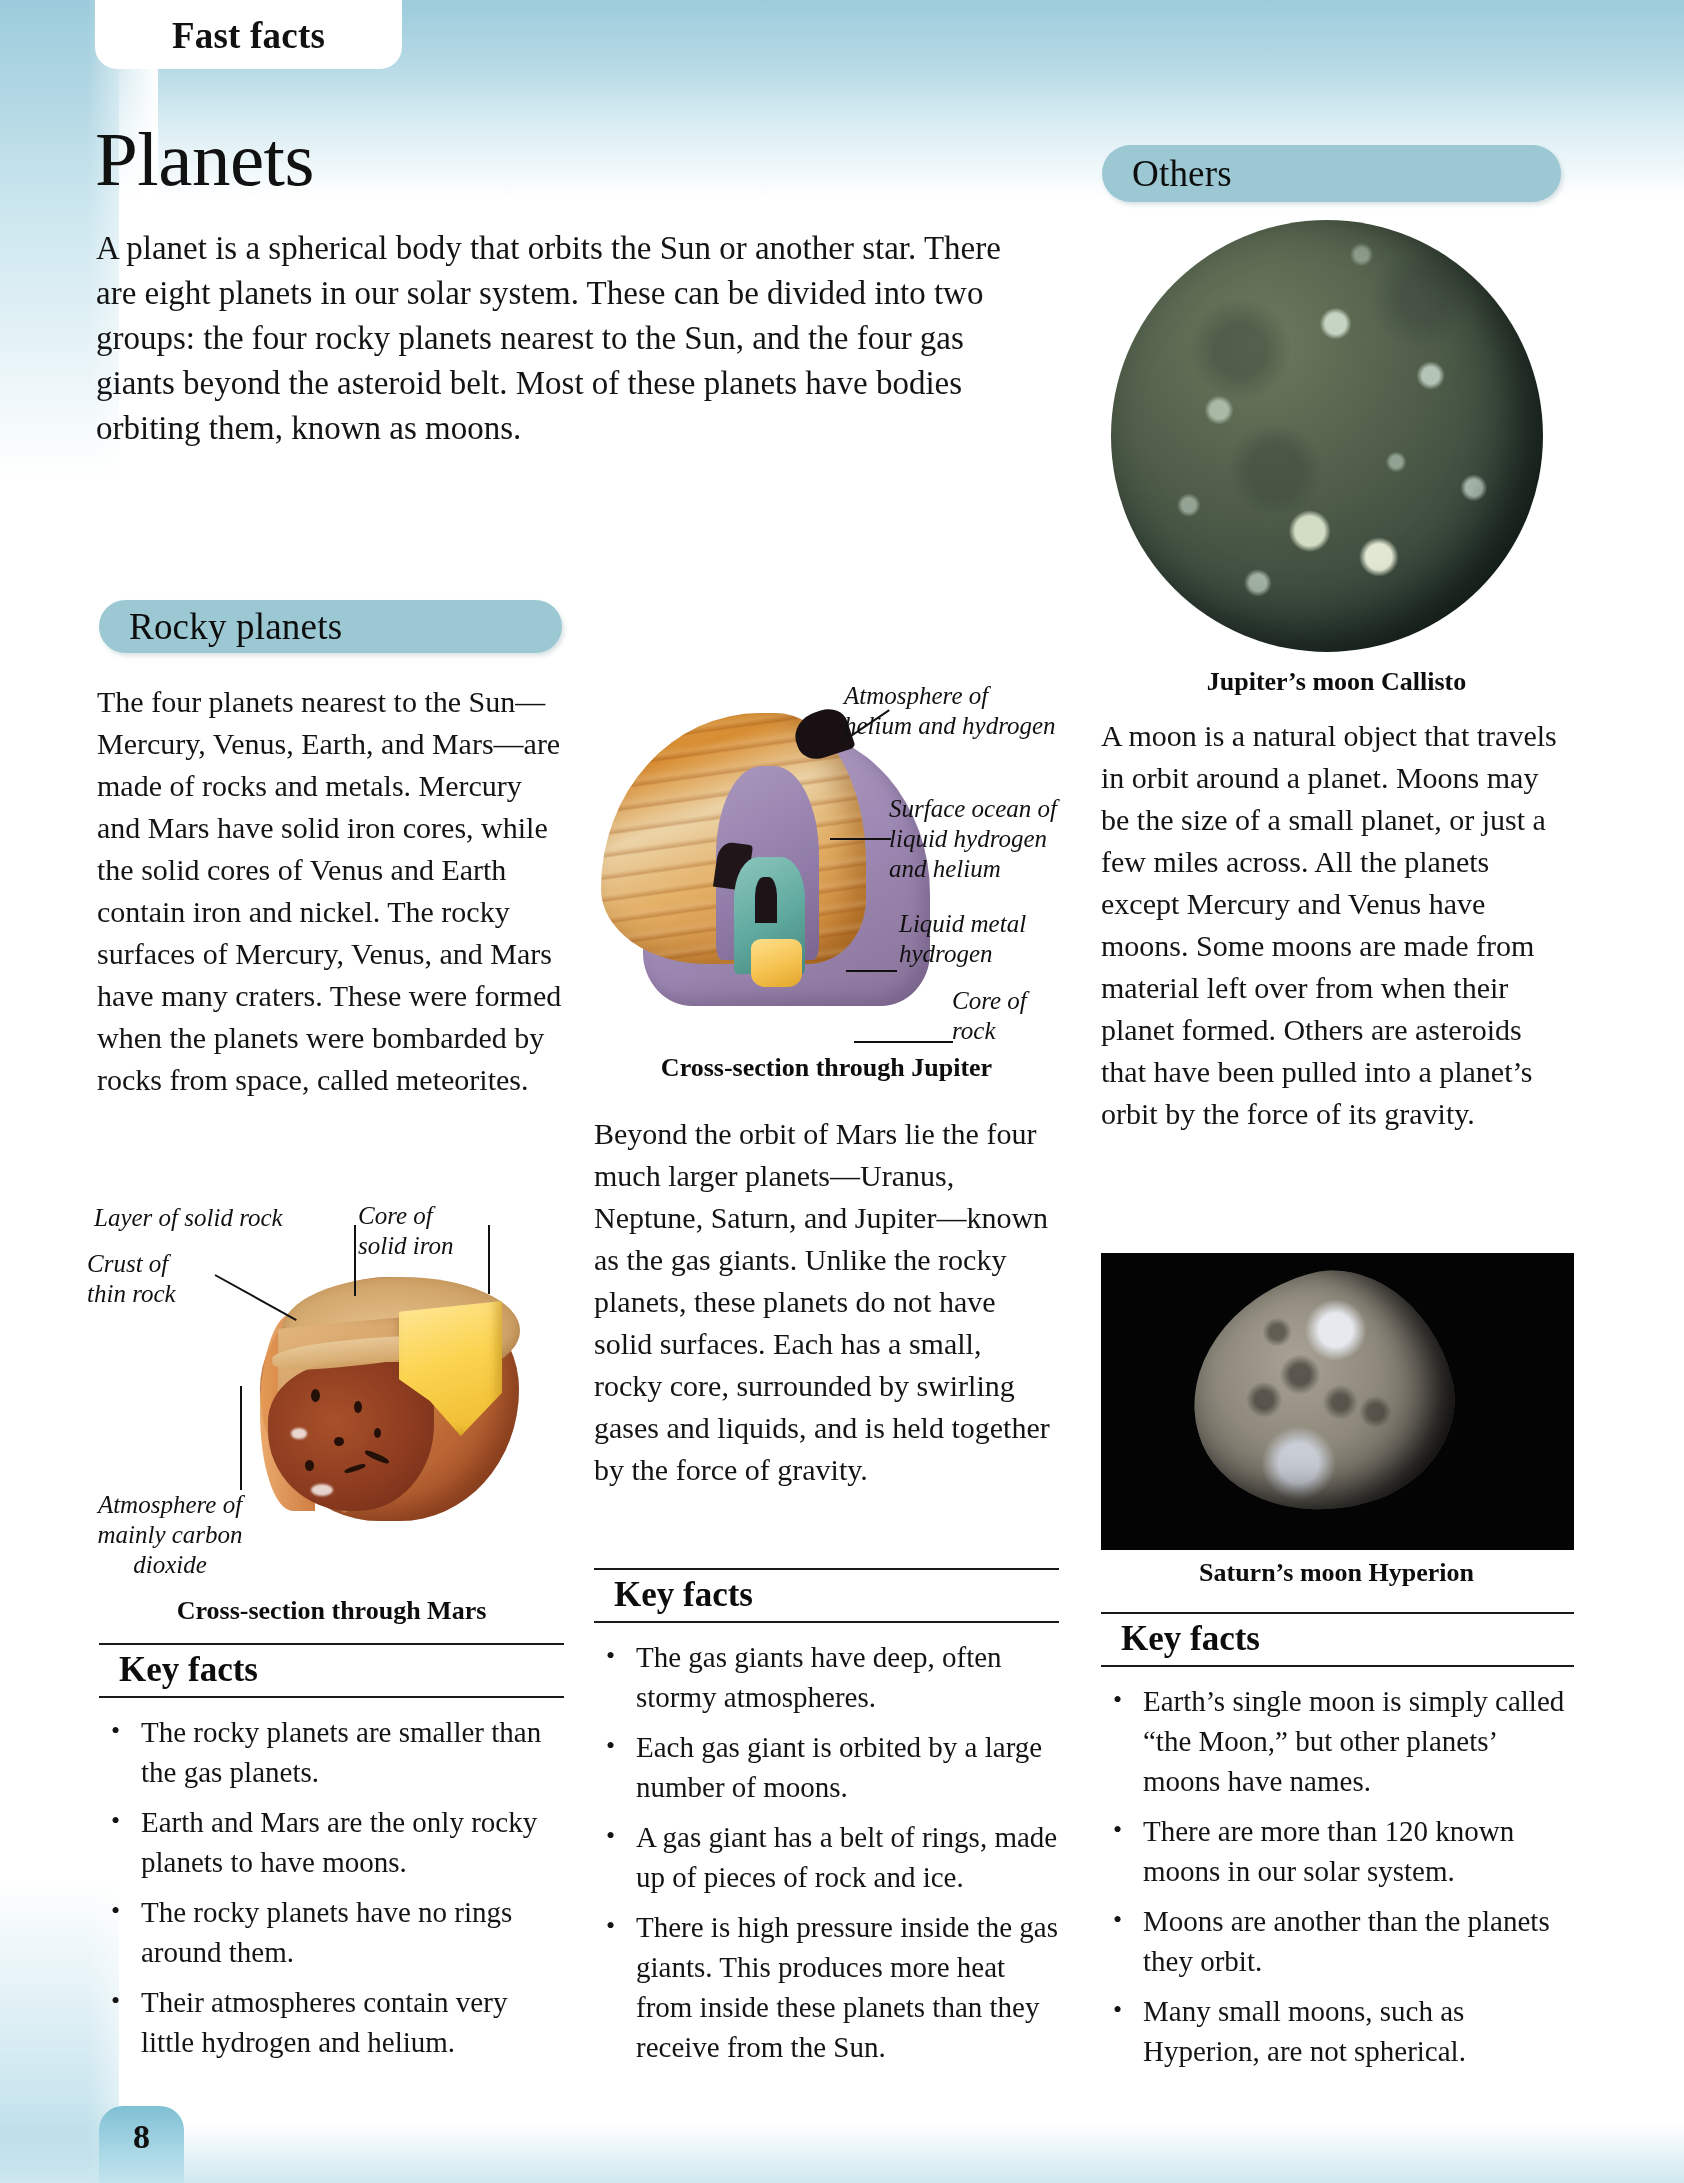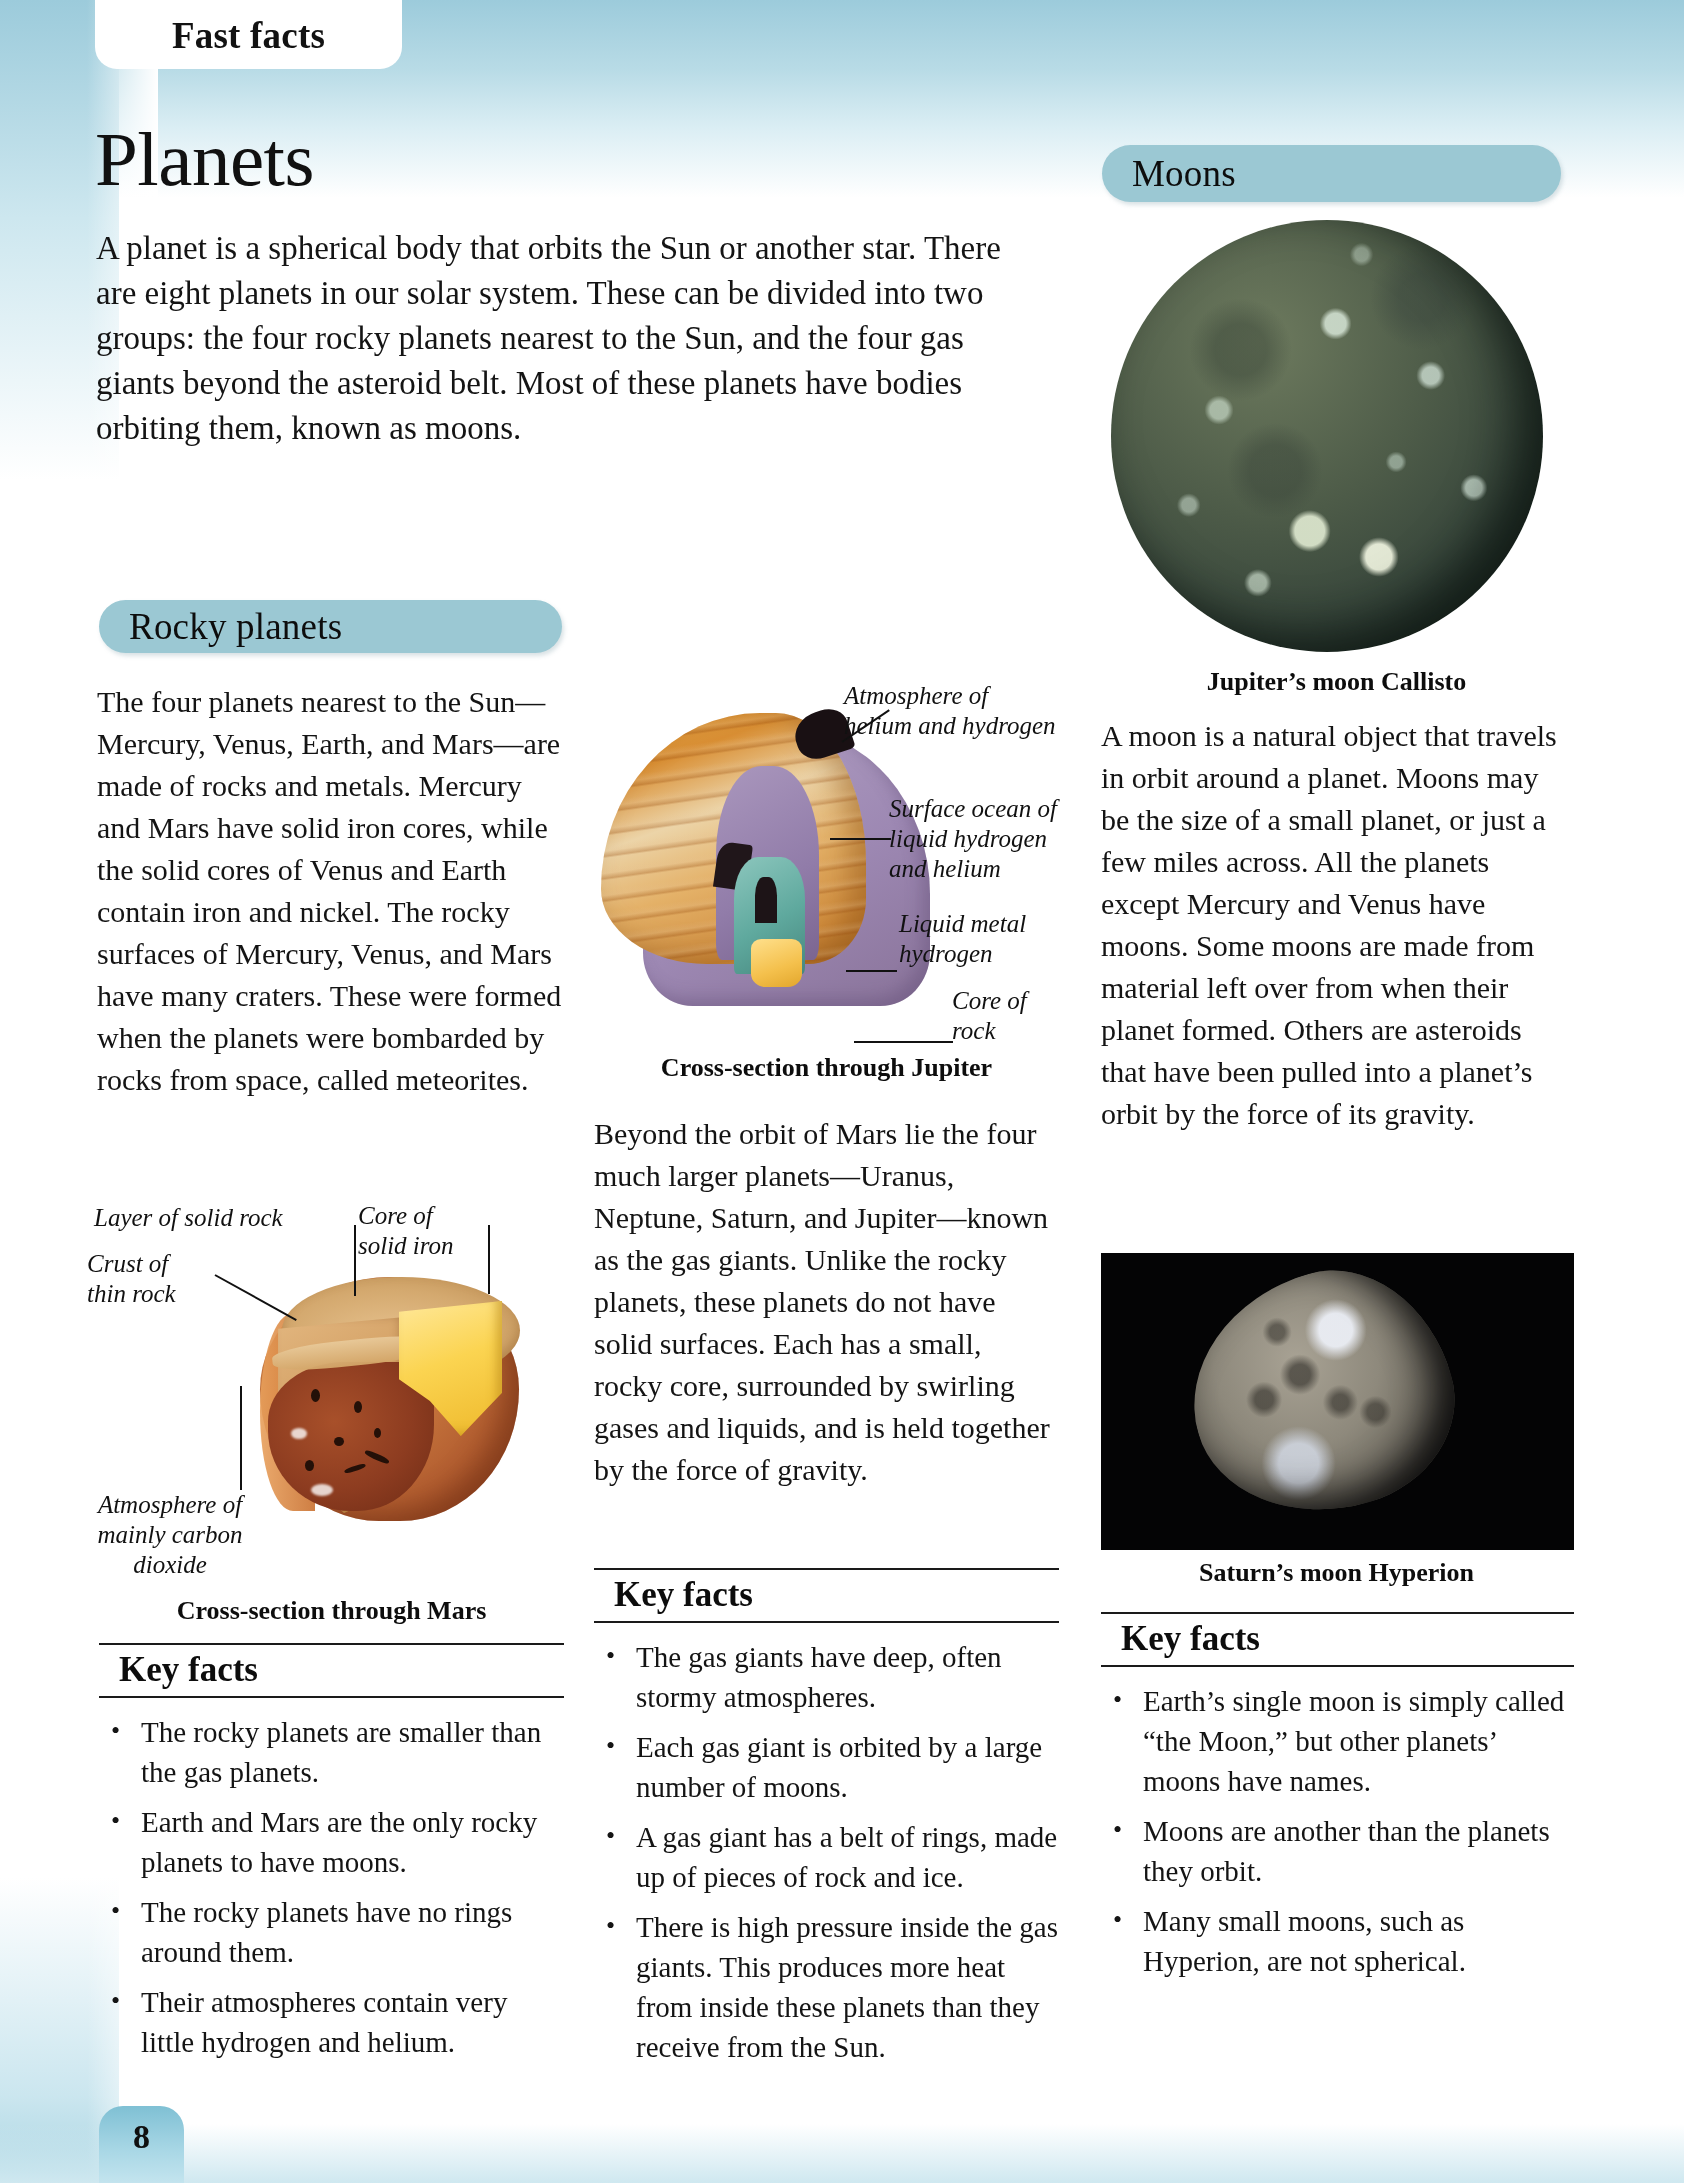--- a/index.html
+++ b/index.html
@@ -326,21 +326,21 @@
 <div id="content">
 
   <div class="tab-fastfacts">
     <span>Fast facts</span>
   </div>
 
   <div class="title-planets">Planets</div>
   <div class="intro">A planet is a spherical body that orbits the Sun or another star. There are eight planets in our solar system. These can be divided into two groups: the four rocky planets nearest to the Sun, and the four gas giants beyond the asteroid belt. Most of these planets have bodies orbiting them, known as moons.</div>
 
   <div class="banner banner-moons">
-    <span>Moons</span>
+    <span>Others</span>
   </div>
   <div class="banner banner-rocky">
     <span>Rocky planets</span>
   </div>
 
   <div class="col-text rocky-text">The four planets nearest to the Sun—Mercury, Venus, Earth, and Mars—are made of rocks and metals. Mercury and Mars have solid iron cores, while the solid cores of Venus and Earth contain iron and nickel. The rocky surfaces of Mercury, Venus, and Mars have many craters. These were formed when the planets were bombarded by rocks from space, called meteorites.</div>
 
   <div class="fig-mars">
     <div class="mars-body">
       <div class="mars-shell"></div>
@@ -443,20 +443,21 @@
     <div class="hyp-body"></div>
   </div>
   <div class="caption cap-hyperion">Saturn’s moon Hyperion</div>
 
   <div class="keyfacts kf-moons">
     <div class="kf-rule"></div>
     <div class="kf-title">Key facts</div>
     <div class="kf-rule-thin"></div>
     <ul>
       <li>Earth’s single moon is simply called “the Moon,” but other planets’ moons have names.</li>
+      <li>There are more than 120 known moons in our solar system.</li>
       <li>Moons are another than the planets they orbit.</li>
       <li>Many small moons, such as Hyperion, are not spherical.</li>
     </ul>
   </div>
 
   <div class="page-num">
     <span>8</span>
   </div>
 
 </div>

